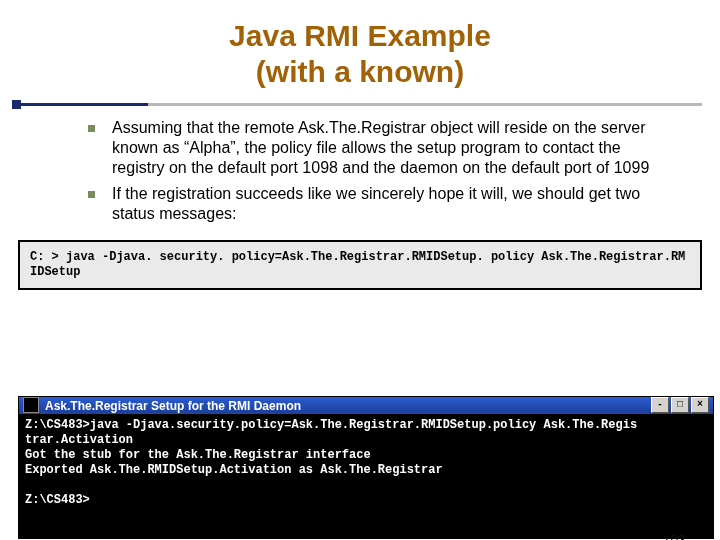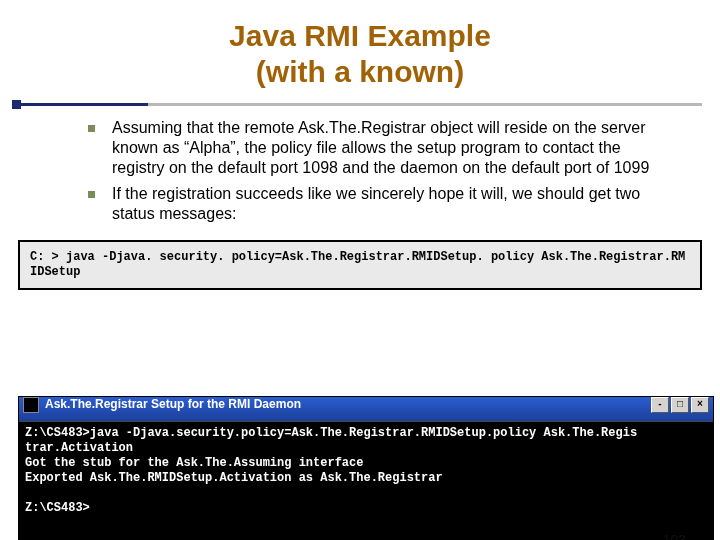--- a/index.html
+++ b/index.html
@@ -7,21 +7,21 @@
   .title{font-weight:bold;font-size:30px;text-align:center;color:#a16207;margin-top:18px;line-height:1.2}
   .rule-wrap{position:relative;height:14px;margin-top:8px}
   .rule-grey{position:absolute;left:18px;right:18px;top:5px;border-top:3px solid #b8b8b8}
   .rule-navy{position:absolute;left:18px;width:130px;top:5px;border-top:3px solid #1a2a6b}
   .navy-sq{position:absolute;left:12px;top:2px;width:9px;height:9px;background:#1a2a6b}
   .bullets{margin:6px 68px 16px 112px;font-size:16px;line-height:1.25}
   .b-item{position:relative;margin-bottom:6px}
   .b-item .sq{position:absolute;left:-24px;top:7px;width:7px;height:7px;background:#7a8c5a}
   .codebox{margin:14px 18px 0 18px;border:2px solid #000;background:#eaeaea;padding:8px 10px;font-family:"Courier New",monospace;font-size:12px;font-weight:bold;line-height:1.25;white-space:pre-wrap;word-break:break-all}
   .cmdwin{position:absolute;left:18px;right:6px;top:378px;border:1px solid #000;background:#000}
-  .tbar{display:flex;align-items:flex-start;background:linear-gradient(#2a5dd0,#1c3f9a);height:24px;padding:0 4px}
+  .tbar{display:flex;align-items:flex-end;background:linear-gradient(#2a5dd0,#1c3f9a);height:16px;padding:0 4px}
   .tbar .ico{width:14px;height:14px;background:#000;border:1px solid #888;margin-right:6px}
   .tbar .ttl{color:#fff;font-weight:bold;font-size:12px;flex:1;white-space:nowrap;overflow:hidden}
   .tbar .btns{display:flex;gap:2px}
   .tbar .wb{width:16px;height:14px;background:#d6d3ce;border:1px solid #fff;border-right-color:#555;border-bottom-color:#555;font-size:10px;line-height:12px;text-align:center;font-weight:bold;color:#000}
   .term{background:#000;color:#fff;font-family:"Lucida Console","Courier New",monospace;font-size:12px;font-weight:bold;line-height:1.25;padding:4px 6px 10px 6px;min-height:110px;white-space:pre-wrap;word-break:break-all;border-top:1px solid #444}
   .pagenum{position:absolute;right:34px;bottom:10px;font-size:14px;color:#111}
 </style>
 </head>
 <body>
 
@@ -56,20 +56,20 @@
       <div class="ico"></div>
       <div class="ttl">Ask.The.Registrar Setup for the RMI Daemon</div>
       <div class="btns">
         <div class="wb">-</div>
         <div class="wb">□</div>
         <div class="wb">×</div>
       </div>
     </div>
     <div class="term"><span>Z:\CS483&gt;java -Djava.security.policy=Ask.The.Registrar.RMIDSetup.policy Ask.The.Regis</span>
 <span>trar.Activation</span>
-<span>Got the stub for the Ask.The.Assuming interface</span>
+<span>Got the stub for the Ask.The.Registrar interface</span>
 <span>Exported Ask.The.RMIDSetup.Activation as Ask.The.Registrar</span>
 <span></span>
 <span>Z:\CS483&gt;</span></div>
   </div>
 
   <div class="pagenum">103</div>
 </div>
 
 </body></html>

